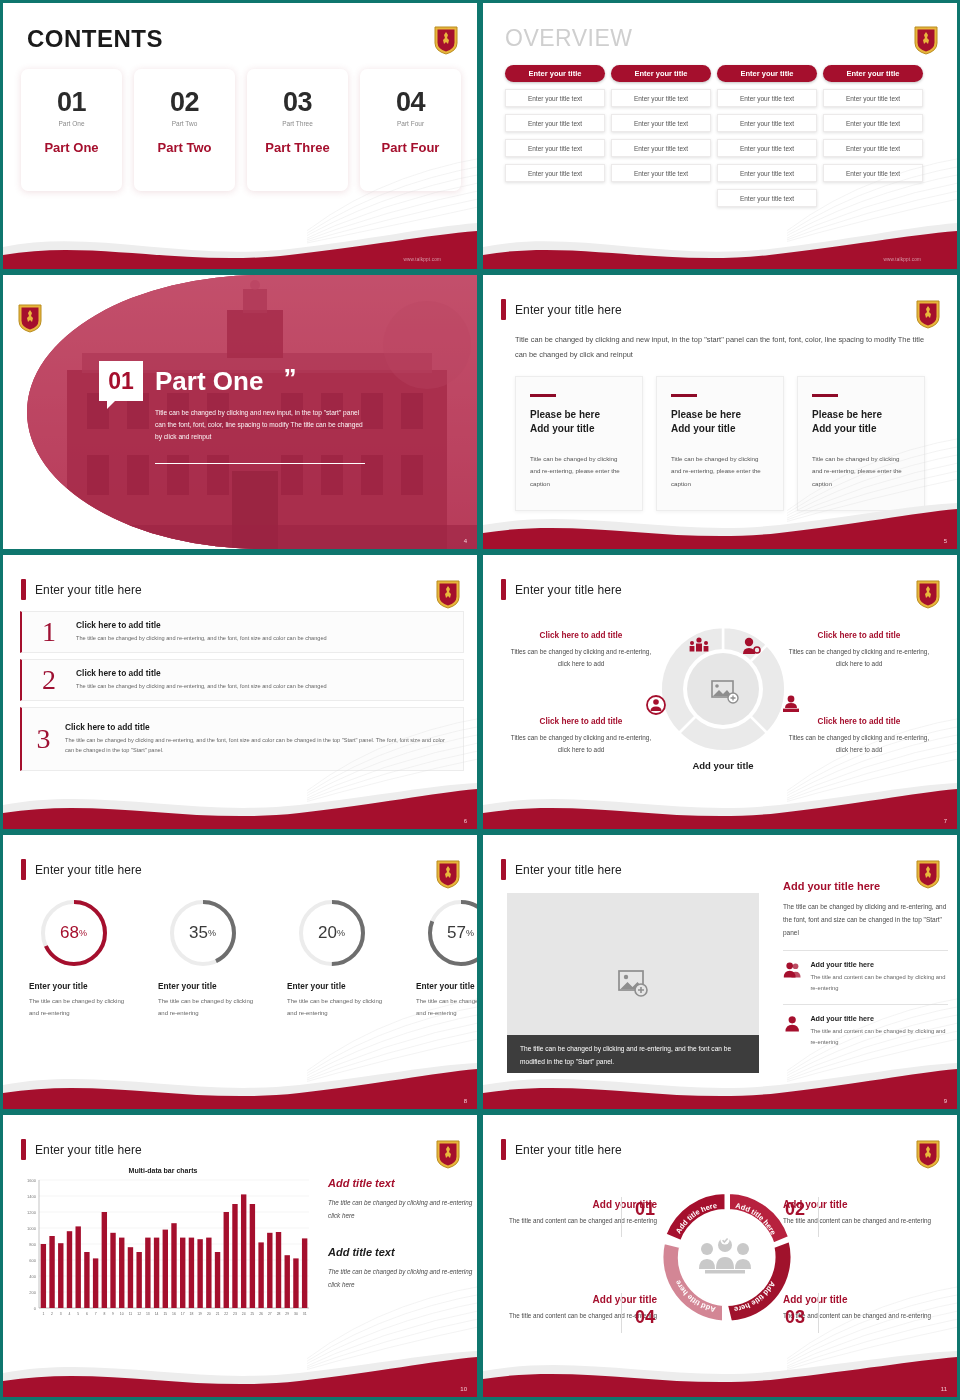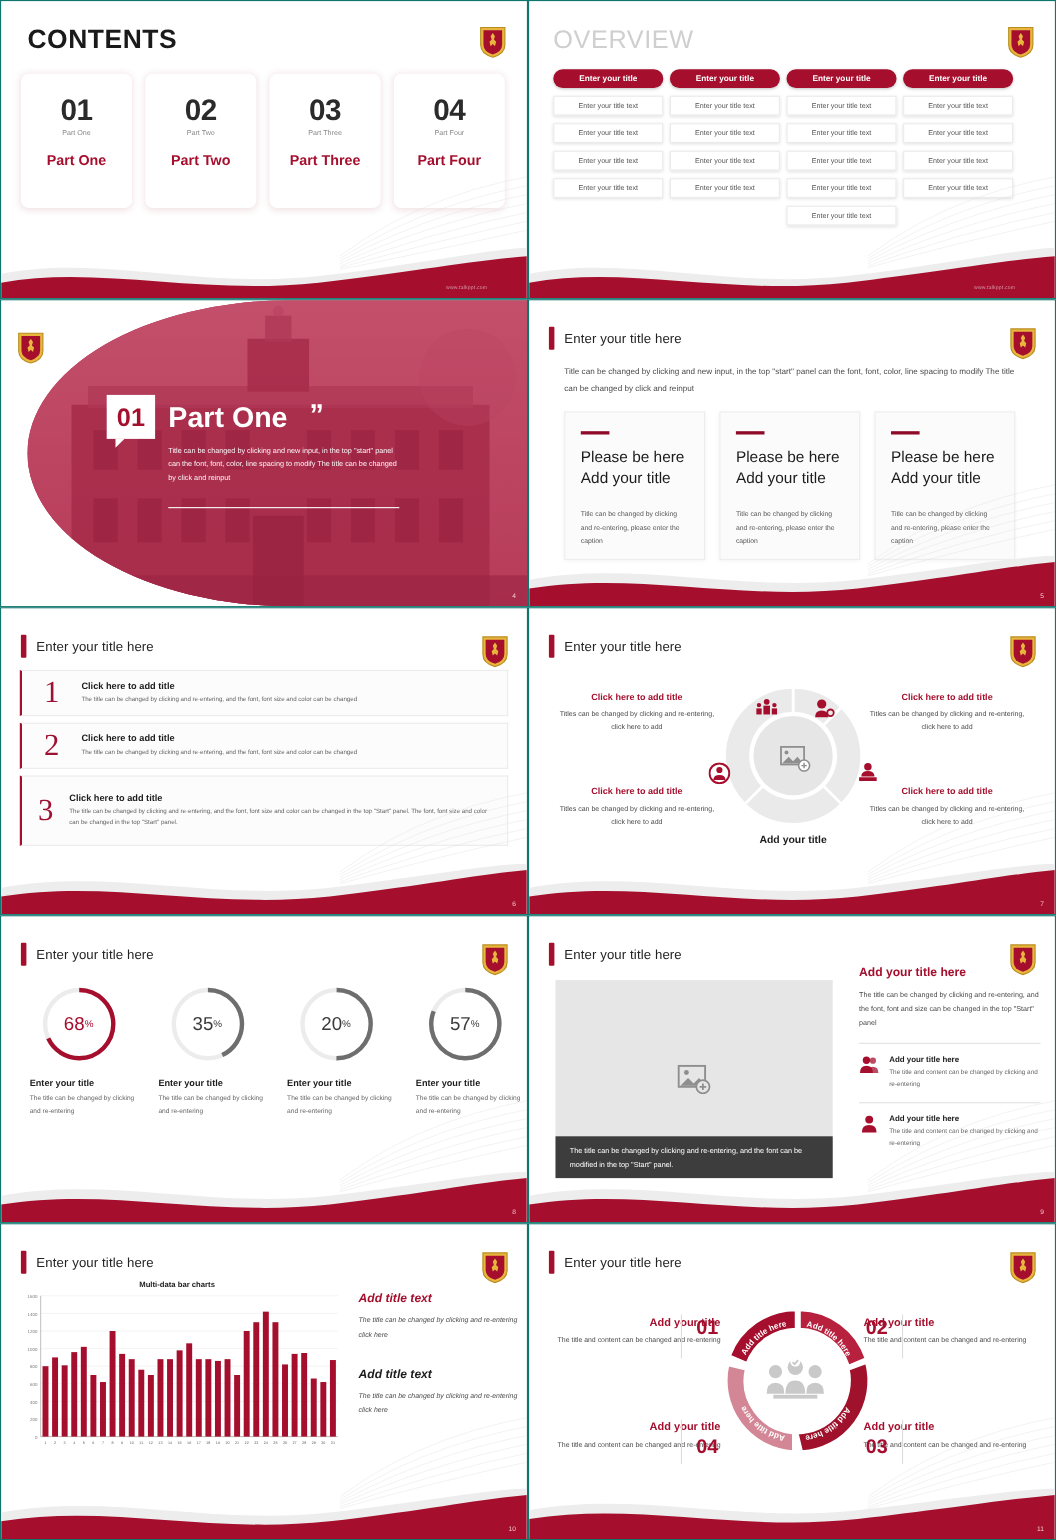--- a/index.html
+++ b/index.html
@@ -7,21 +7,21 @@
     width: 960px; height: 1400px;
     background: #ffffff;
     font-family: "Liberation Sans", sans-serif;
     overflow: hidden;
   }
   .sheet { width: 960px; height: 1400px; display: grid;
     grid-template-columns: 480px 480px;
     grid-template-rows: 272px 280px 280px 280px 288px;
     background: #fff; }
   .slide { position: relative; overflow: hidden; background: #fff;
-    border: 1px solid #0f766e; }
+    border: 3px solid #0f766e; }
 
   
   .wave { position: absolute; left: 0; bottom: 0; width: 100%; height: 46px;
      overflow: hidden; pointer-events: none; }
   .wave svg { display: block; width: 100%; height: 100%; }
 
   .hatch { position:absolute; right:0; bottom:22px; width:170px; height:110px;
      pointer-events:none; opacity:.55; }
   .hatch svg{display:block;width:100%;height:100%}
 
@@ -76,21 +76,21 @@
      color:#fff; line-height:1.85; opacity:.95;}
   .s4-rule { position:absolute; left:152px; top:188px; width:210px; height:1px; background:#fff;}
 
   
   .s5-lead { position:absolute; left:32px; top:58px; width:410px; font-size:7.4px;
      color:#4a4a4a; line-height:2.0;}
   .s5-row { position:absolute; left:32px; top:101px; display:flex; gap:13px;}
   .s5-card { width:128px; height:135px; background:#fbfbfb; border:1px solid #ededed;
      padding:17px 14px 0 14px; box-shadow:0 1px 4px rgba(0,0,0,.06);}
   .s5-dash { width:26px; height:2.5px; background:#8E0A28; margin-bottom:11px;}
-  .s5-t { font-size:14px; font-weight:normal; color:#1c1c1c; line-height:1.42;}
+  .s5-t { font-size:10px; font-weight:bold; color:#1c1c1c; line-height:1.42;}
   .s5-d { font-size:6.2px; color:#555; line-height:2.0; margin-top:17px;}
 
   
   .s6-wrap { position:absolute; left:17px; top:56px; width:444px; display:flex;
      flex-direction:column; gap:6px;}
   .s6-item { background:#fcfcfc; border:1px solid #ececec; border-left:2.5px solid #A50F2D;
      display:flex; align-items:center; padding:7px 10px 7px 0;}
   .s6-n { width:54px; text-align:center; font-family:"Liberation Serif", serif;
      font-size:28px; color:#9E1133; line-height:1;}
   .s6-tt { font-size:8.4px; font-weight:bold; color:#1c1c1c;}
@@ -98,21 +98,21 @@
 
   
   .s7-txt { position:absolute; width:152px;}
   .s7-h { font-size:8.2px; font-weight:bold; color:#A50F2D; margin-bottom:6px;}
   .s7-p { font-size:6.4px; color:#4b4b4b; line-height:1.95;}
   .s7-center { position:absolute; left:172px; top:66px; width:136px; height:136px;}
   .s7-cap { position:absolute; left:172px; top:205px; width:136px; text-align:center;
      font-size:9.5px; font-weight:bold; color:#1c1c1c;}
 
   
-  .s8-row { position:absolute; left:14px; top:62px; display:flex; gap:4px;}
+  .s8-row { position:absolute; left:14px; top:62px; display:flex; gap:16px;}
   .s8-cell { width:113px; text-align:center;}
   .s8-ring { width:72px; height:72px; margin:0 auto;}
   .s8-pct { position:absolute; inset:0; display:flex; align-items:center; justify-content:center;}
   .s8-val { font-size:17px; color:#3a3a3a;}
   .s8-val.red { color:#A50F2D;}
   .s8-sm { font-size:9px;}
   .s8-t { font-size:8.3px; font-weight:bold; color:#1c1c1c; margin-top:12px; text-align:left; padding-left:12px;}
   .s8-d { font-size:6px; color:#666; line-height:1.95; margin-top:5px; text-align:left; padding-left:12px;}
 
   

